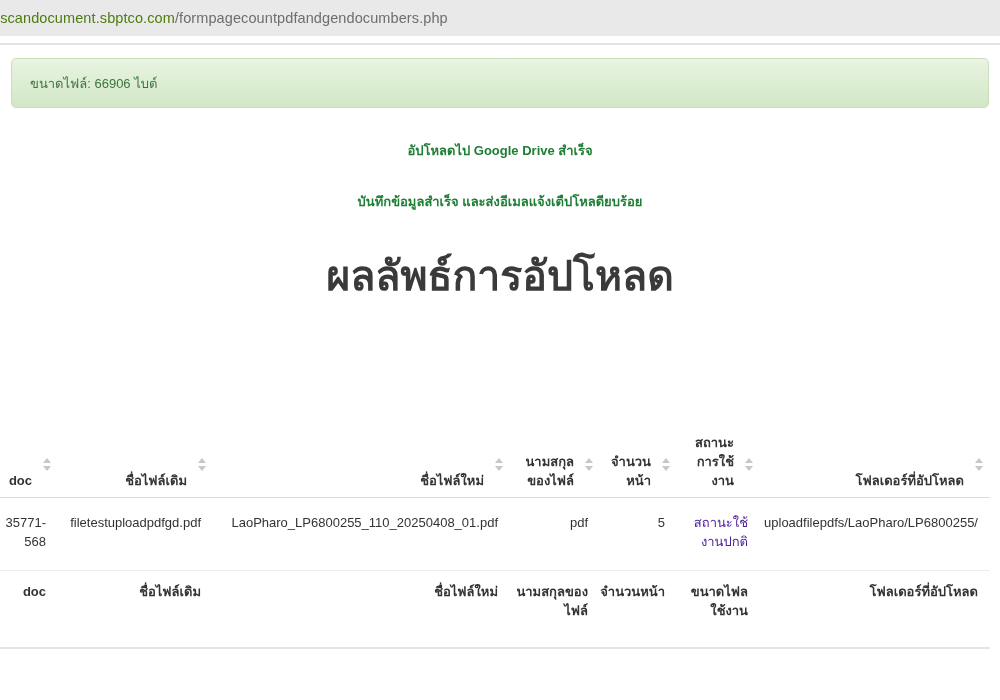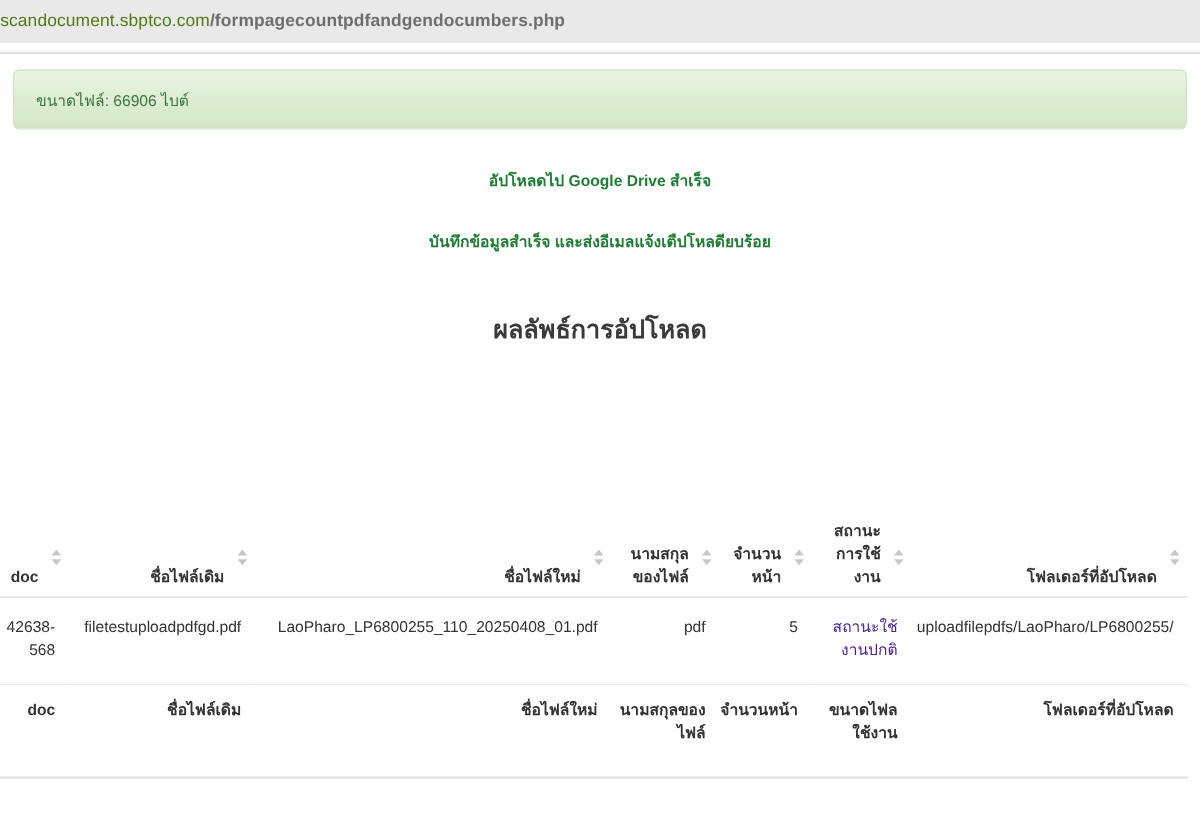--- a/index.html
+++ b/index.html
@@ -18,21 +18,21 @@
     align-items: center;
     overflow: hidden;
   }
   .url {
     font-size: 14.5px;
     white-space: nowrap;
     margin-left: -4px;
     letter-spacing: 0.1px;
   }
   .url .domain { color: #4d7c0f; }
-  .url .path   { color: #6e6e6e; font-weight: bold; }
+  .url .path   { color: #6e6e6e; }
   .chrome-gap {
     height: 7px;
     background: #ffffff;
     border-bottom: 2px solid #e3e3e3;
   }
   
   .alert-success {
     margin: 13px 11px 0 11px;
     background: linear-gradient(180deg, #e9f4e2, #d2e7c5);
     border: 1px solid #c7debb;
@@ -48,21 +48,21 @@
     font-weight: bold;
     font-size: 13px;
     line-height: 16px;
   }
   .msg-1 { margin-top: 35px; }
   .msg-2 { margin-top: 35px; }
   
   h1.page-title {
     margin: 44px 0 0 0;
     text-align: center;
-    font-size: 21px;
+    font-size: 41px;
     line-height: 44px;
     font-weight: 700;
     color: #3a3a3a;
   }
   
   .table-wrap { margin-top: 135px; }
   table.results {
     border-collapse: collapse;
     table-layout: fixed;
     width: 990px;
@@ -181,21 +181,21 @@
           <span class="sorter"></span>
         </th>
         <th class="nowrap">
           <span>โฟลเดอร์ที่อัปโหลด</span>
           <span class="sorter"></span>
         </th>
       </tr>
     </thead>
     <tbody>
       <tr>
-        <td>42638-​568</td>
+        <td>35771-​568</td>
         <td class="nowrap">filetestuploadpdfgd.pdf</td>
         <td class="nowrap">LaoPharo_LP6800255_110_20250408_01.pdf</td>
         <td>pdf</td>
         <td>5</td>
         <td class="status-ok">สถานะใช้​งานปกติ</td>
         <td class="nowrap">uploadfilepdfs/LaoPharo/LP6800255/</td>
       </tr>
     </tbody>
     <tfoot>
       <tr>

